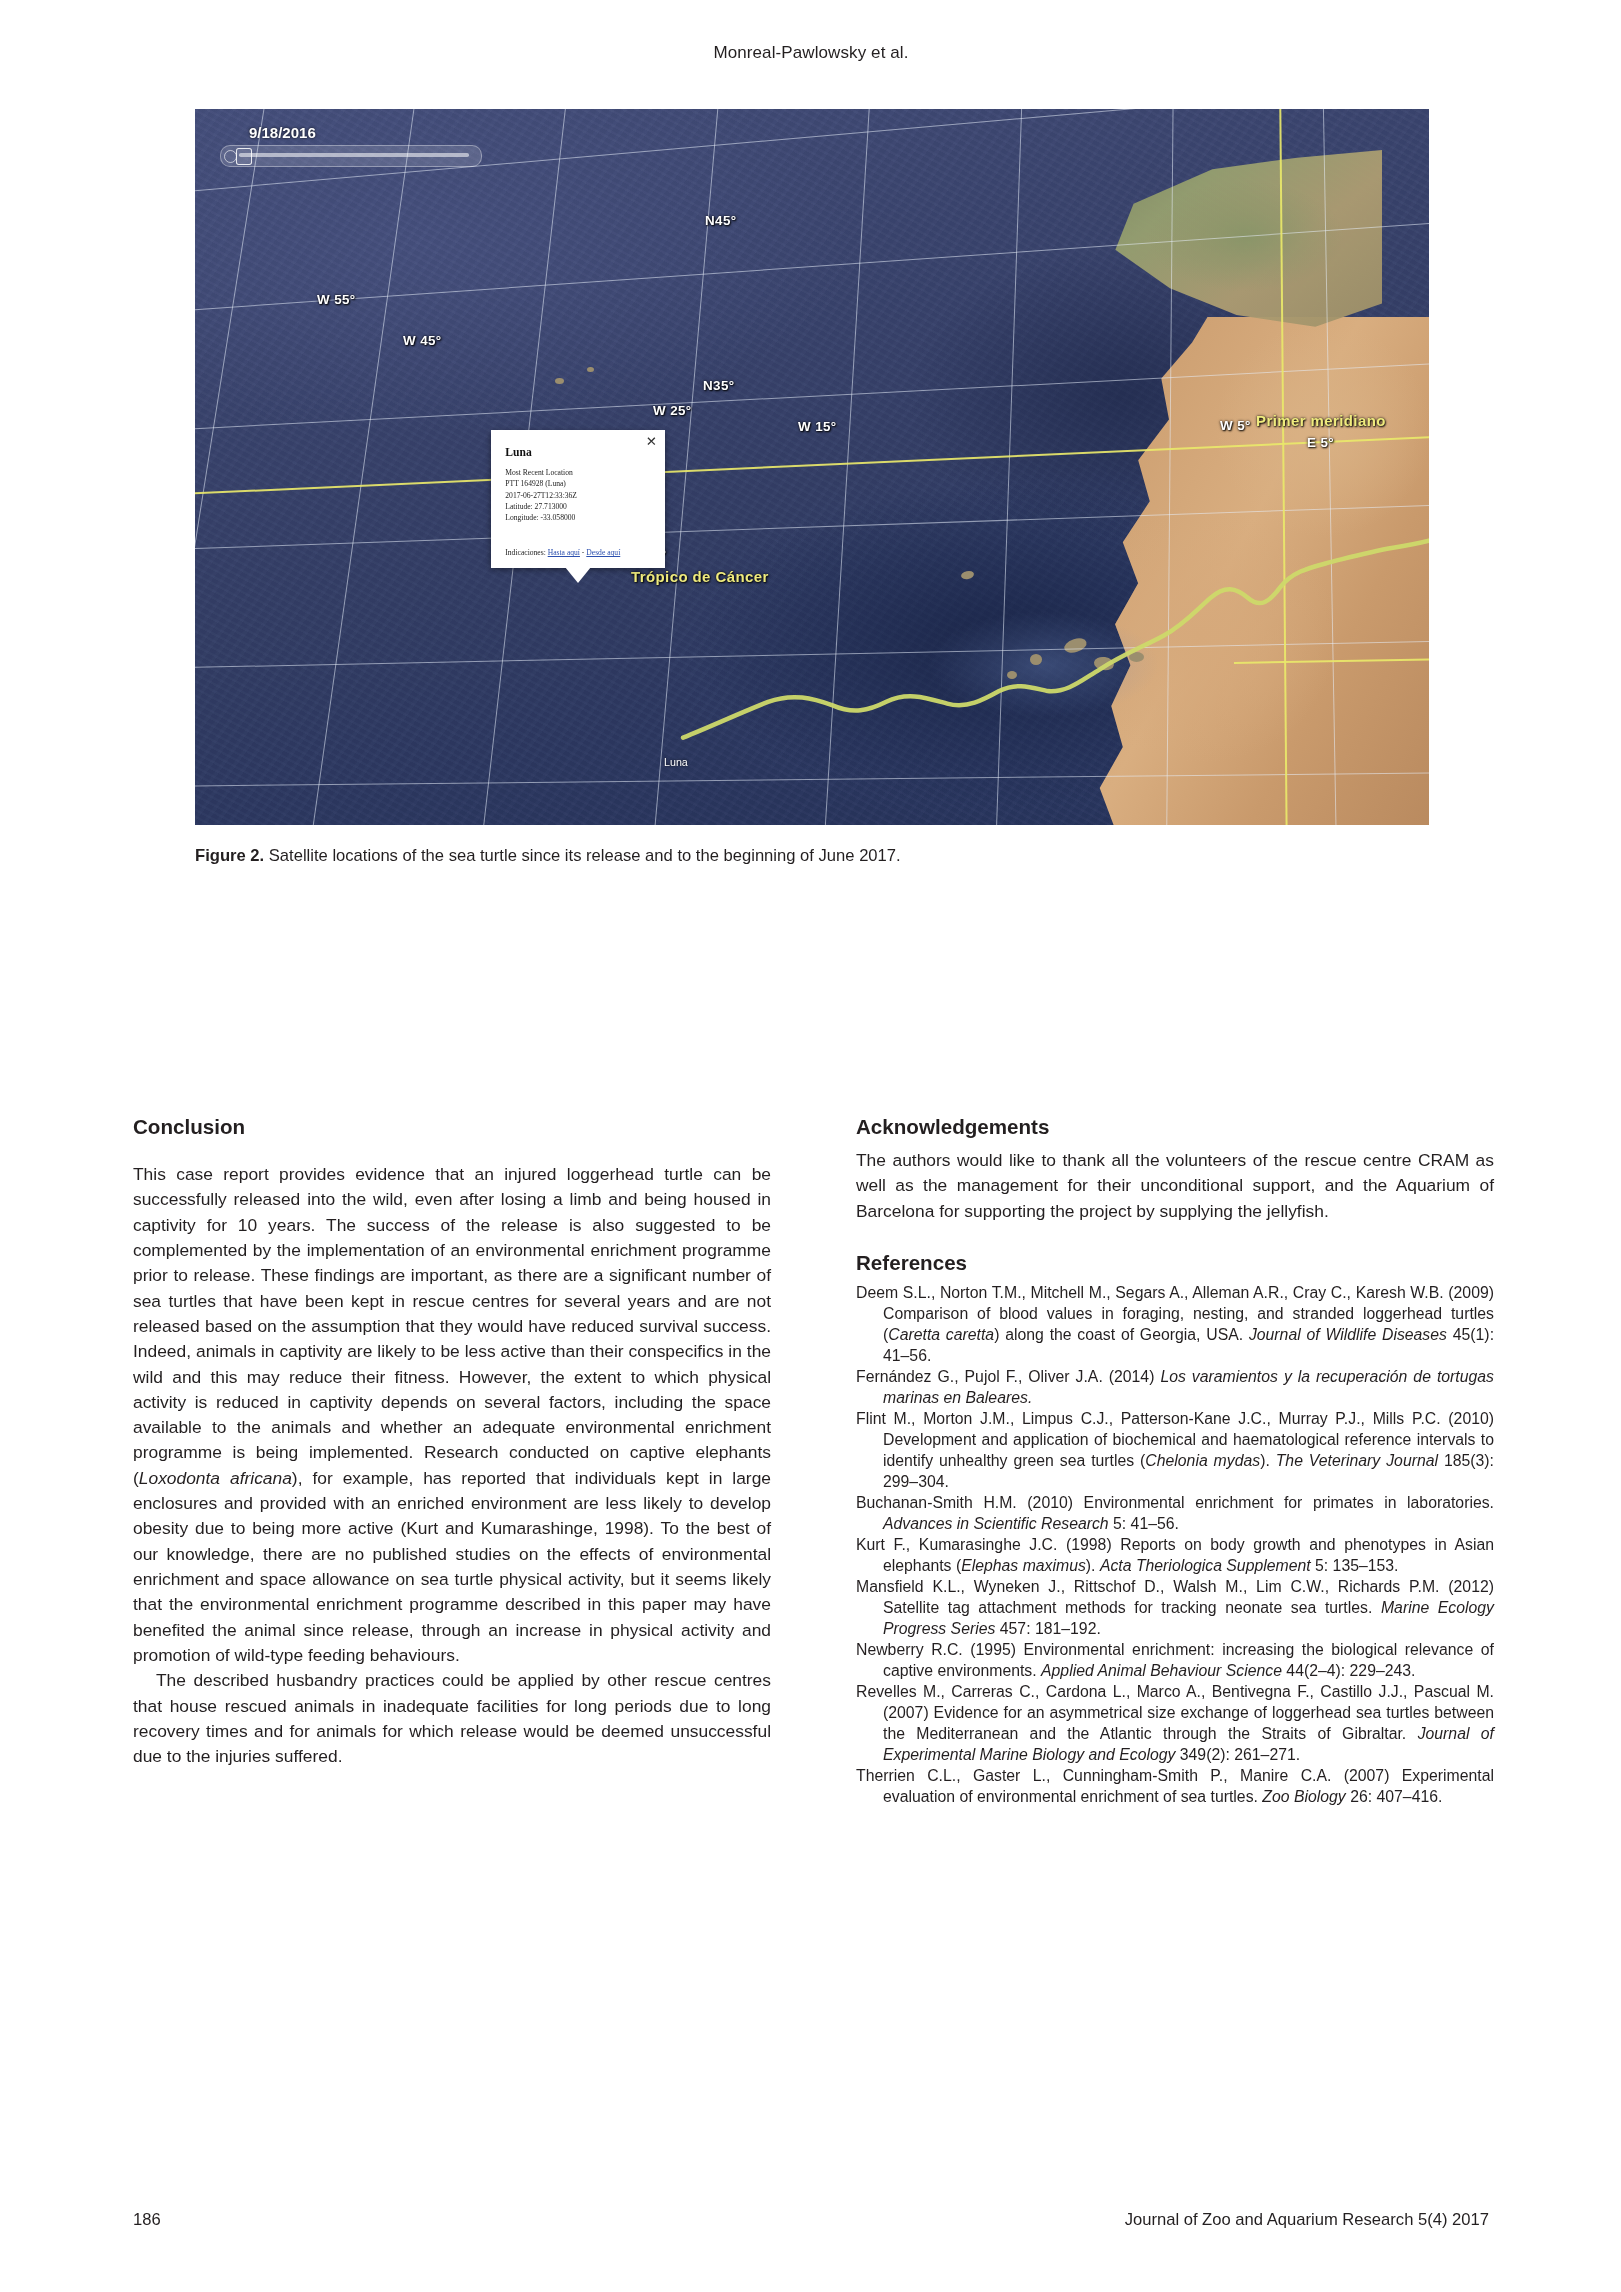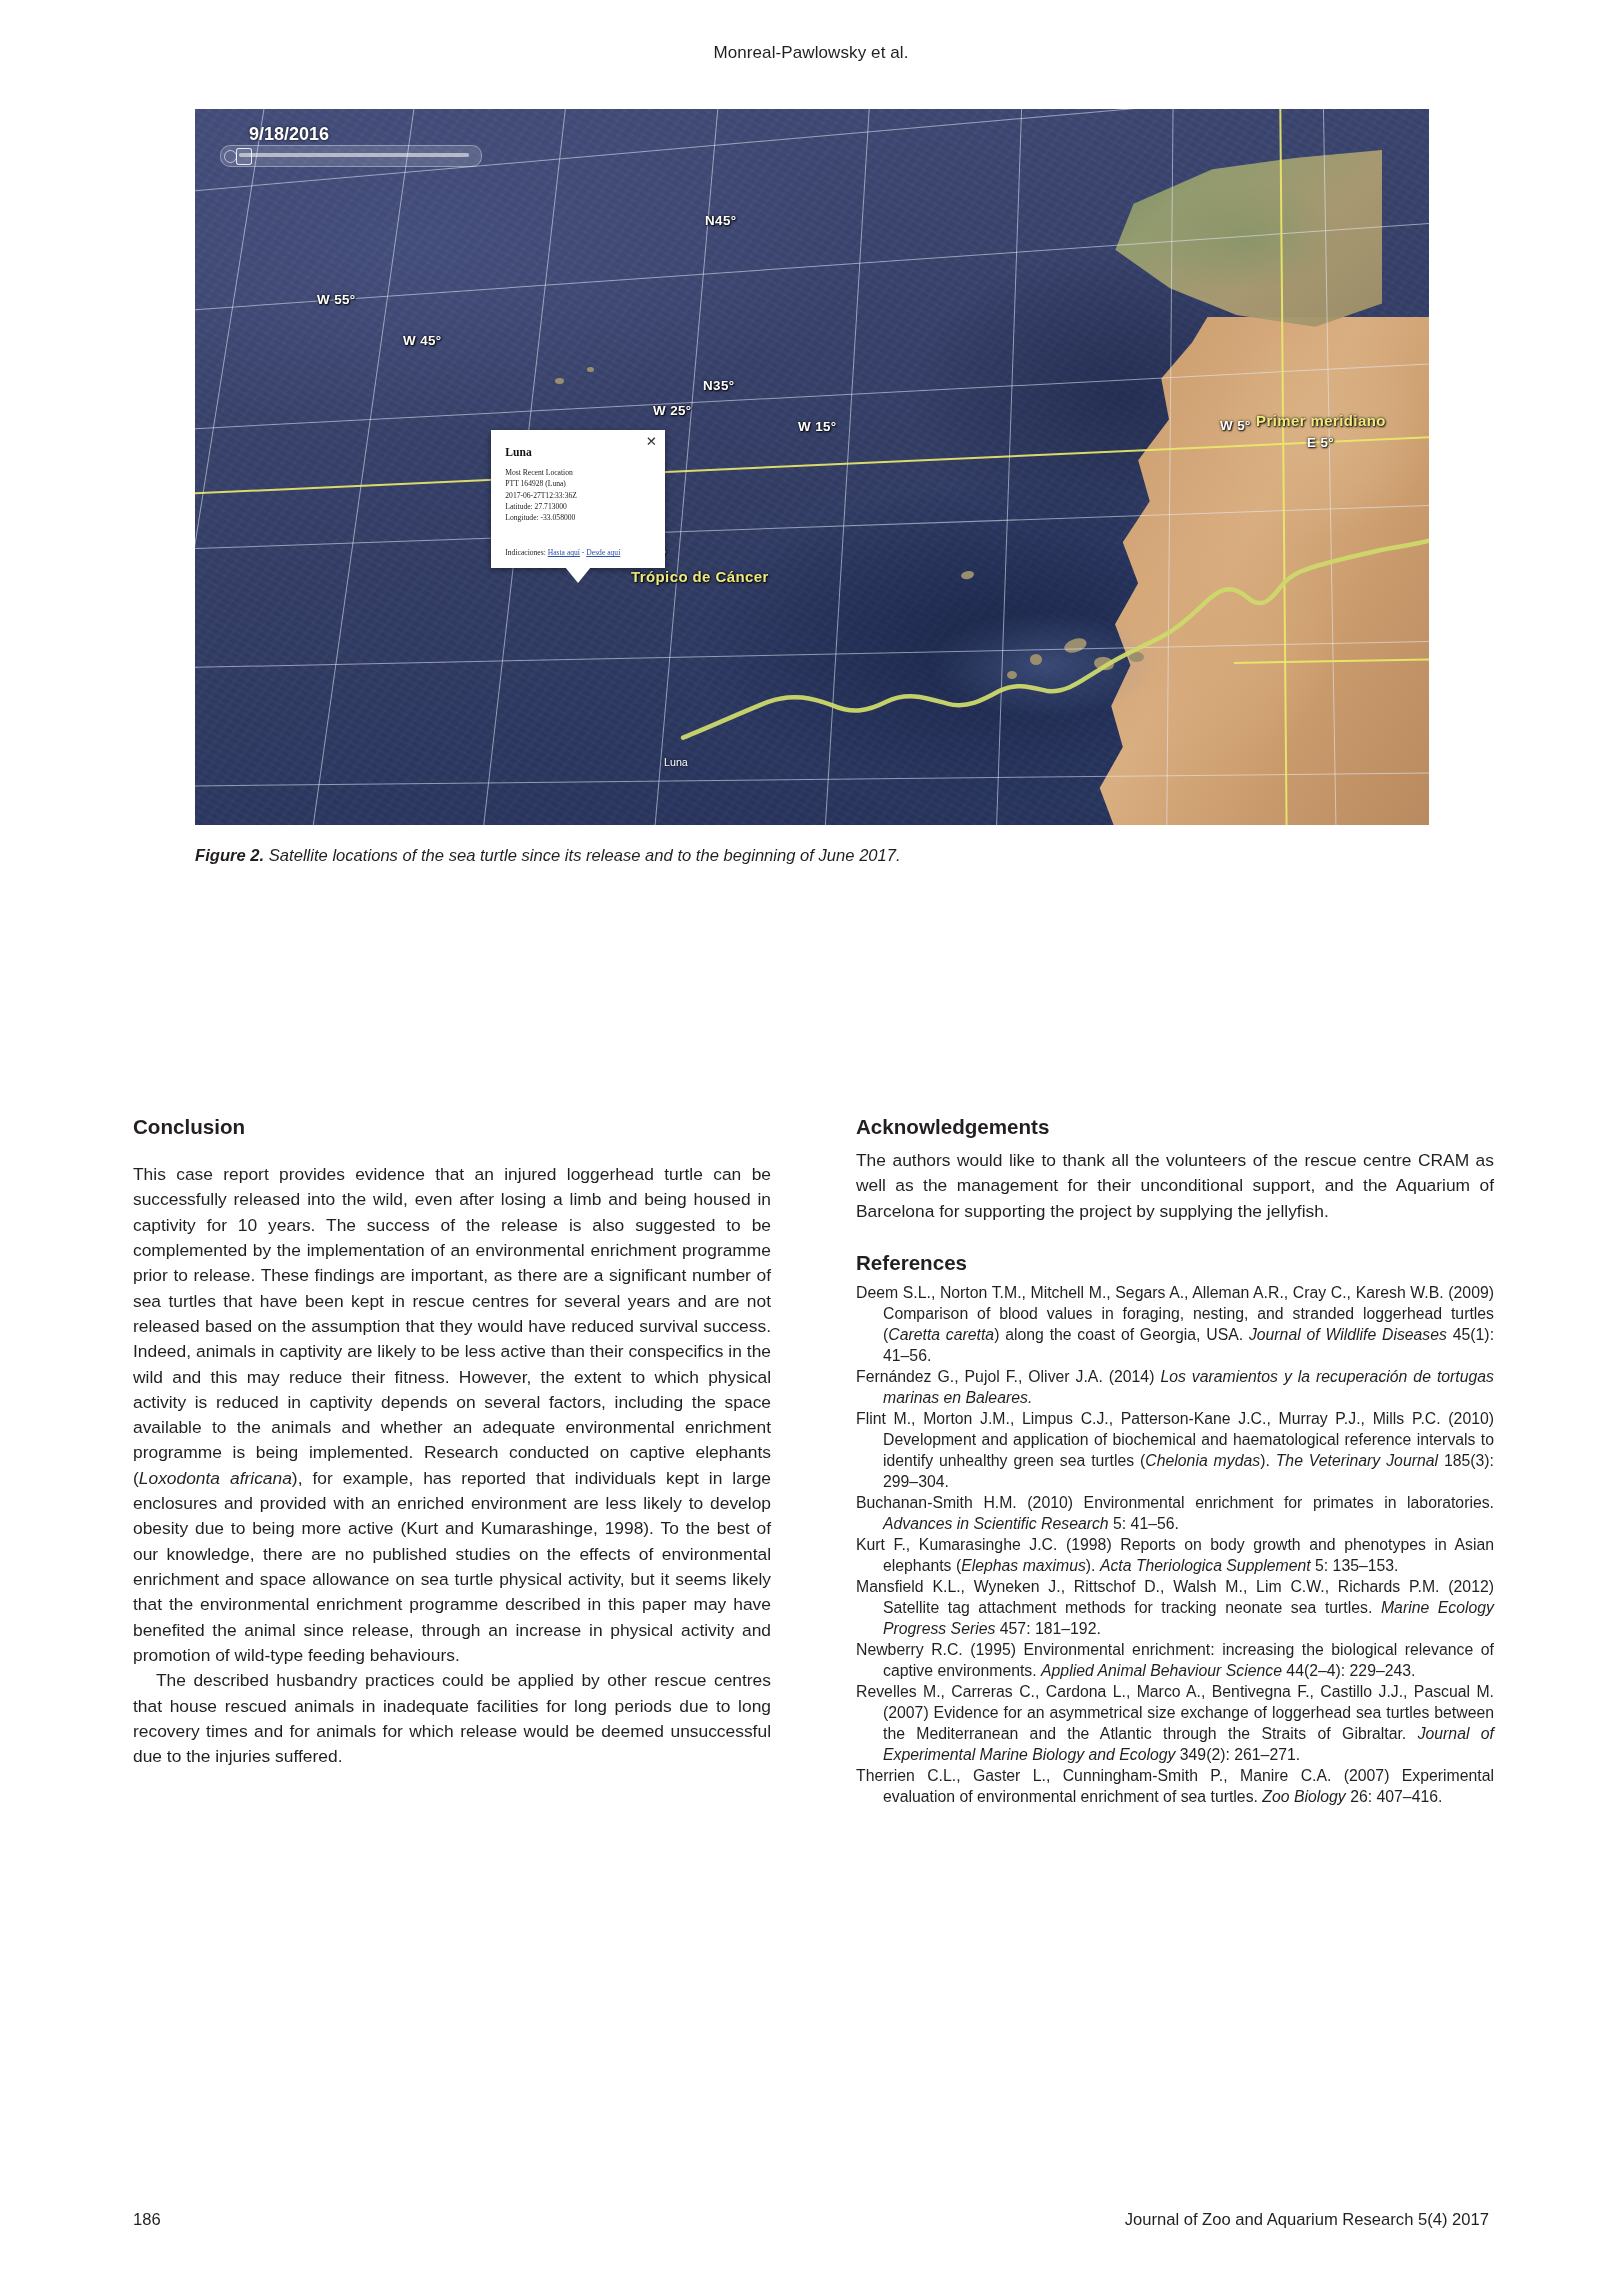--- a/index.html
+++ b/index.html
@@ -218,21 +218,21 @@
     width: 11.6px;
     height: 11.6px;
     border: 1.1px solid rgba(255,255,255,0.6);
     border-radius: 50%;
   }
   .timeline-date {
     position: absolute;
     left: 54px;
     top: 15px;
     color: #ffffff;
-    font-size: 18px;
+    font-size: 15px;
     font-weight: bold;
     text-shadow: 0 0 2.7px rgba(0,0,0,0.9);
     white-space: nowrap;
   }
 
   
   .popup {
     position: absolute;
     left: 296px;
     top: 321px;
@@ -285,21 +285,20 @@
     border-right: 13.4px solid transparent;
     border-top: 16px solid #ffffff;
   }
 
   
   .caption {
     margin-top: 19.7px;
     font-size: 16.6px;
     line-height: 1.35;
     color: #231f20;
-    font-style: italic;
   }
   .caption b { font-weight: bold; }
 
   
   .columns {
     position: absolute;
     top: 1115px;
     left: 133px;
     width: 1361px;
     display: flex;

